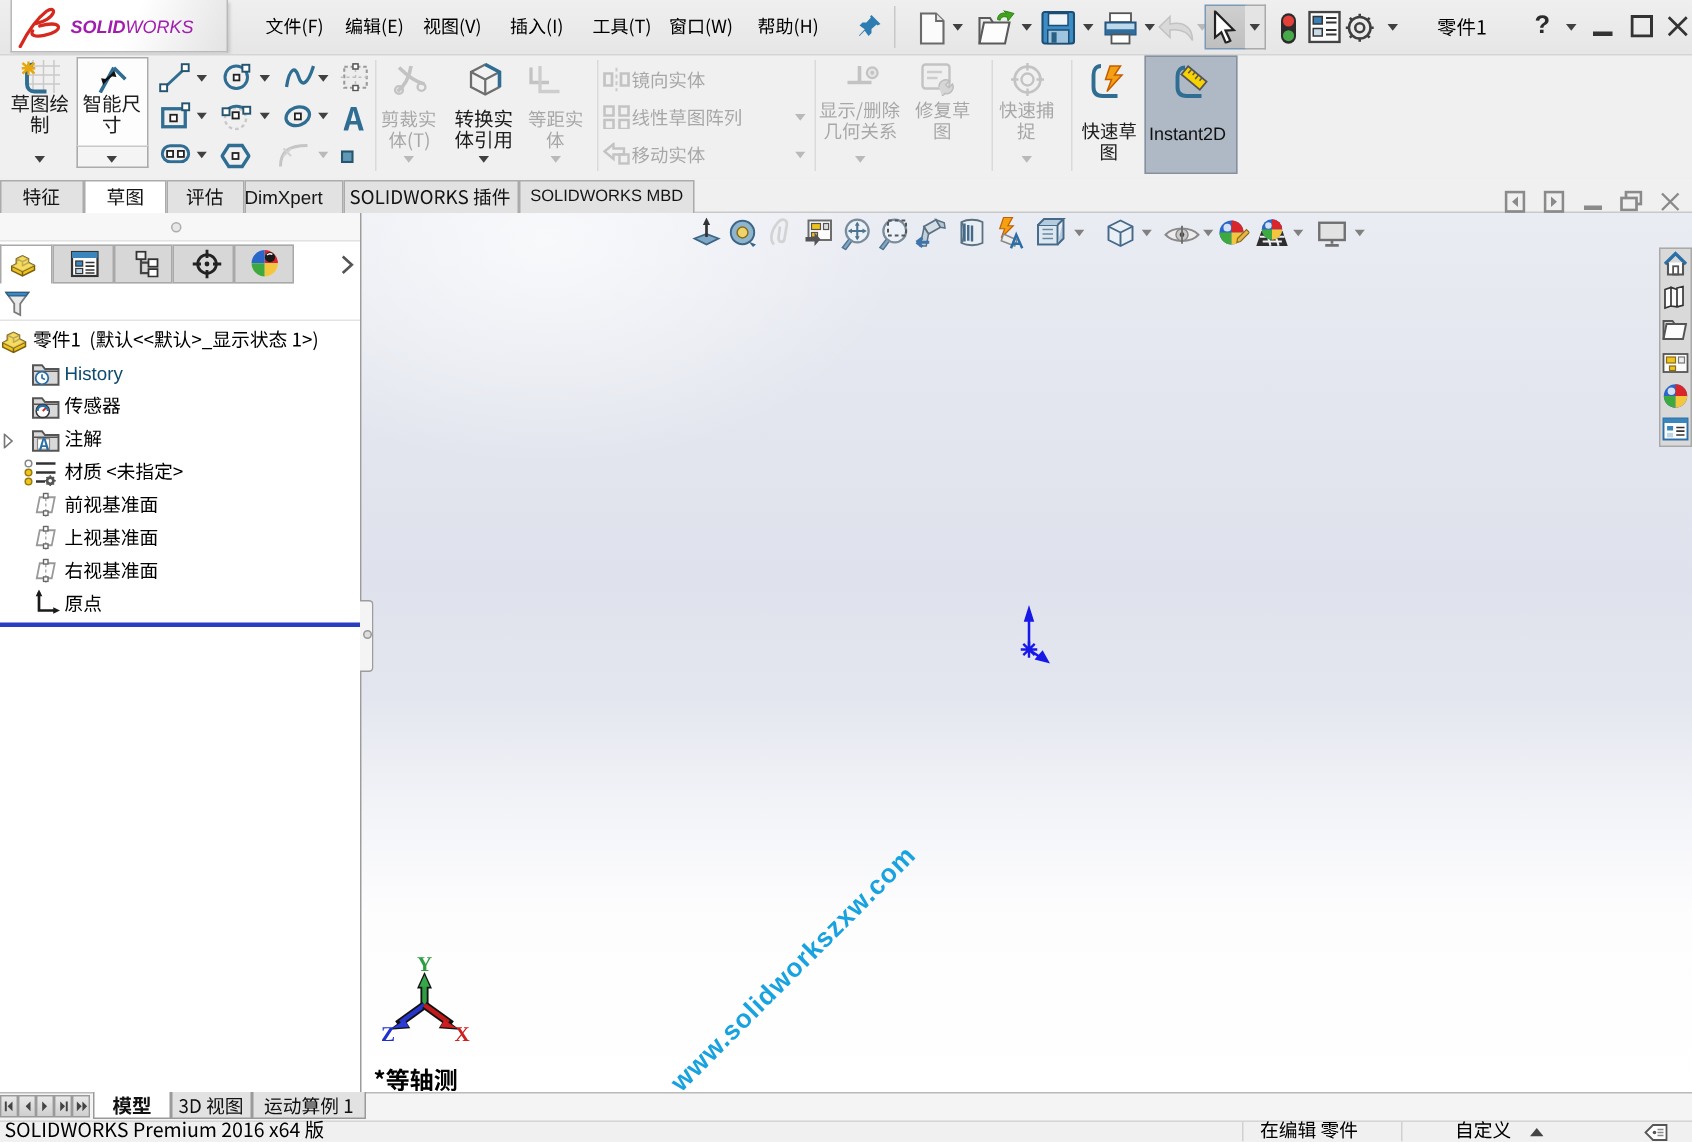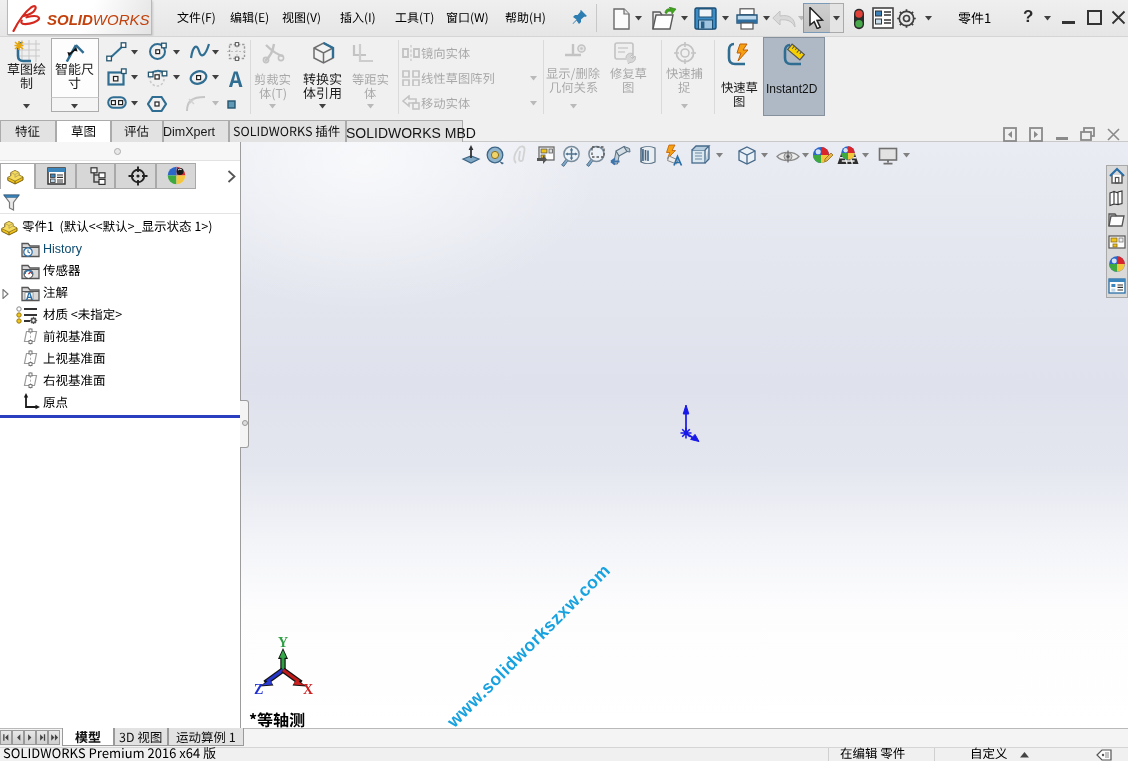--- a/index.html
+++ b/index.html
@@ -9,21 +9,21 @@
 .lt{position:absolute;font-family:"Liberation Sans",sans-serif;color:#0c4a6e;white-space:nowrap}
 </style></head><body>
 <div id="screen">
 
 <div class="abs" style="left:0;top:0;width:1128px;height:36px;background:linear-gradient(#EFEFEF,#E6E6E6)"></div>
 <div class="abs" style="left:7px;top:0;width:145px;height:35px;background:linear-gradient(115deg,#FFFFFF 55%,#E3E3E3 100%);border:1px solid #B9B9B9;border-top:none;box-shadow:1px 1px 2px rgba(0,0,0,.15)"></div>
 <svg class="t" style="left:12px;top:4px" width="34" height="28" viewBox="0 0 34 28">
 <path d="M1.5 27 C6.5 17 12.5 8.5 19 3.5 C22.2 1.2 24.4 2.2 23.4 4.8 C22.3 7.6 17.5 10.6 11.8 11.8" fill="none" stroke="#D5281E" stroke-width="2.2" stroke-linecap="round"></path>
 <path d="M14.5 13.3 C20 11.8 25.5 11.6 26.8 13.5 C28.2 15.6 23.5 18.4 17.5 19.6 C11.5 20.8 7.8 19.6 9.8 16.6" fill="none" stroke="#D5281E" stroke-width="2.2" stroke-linecap="round"></path>
 </svg>
-<div class="lt" style="left:47px;top:11px;font-size:15px;font-weight:bold;font-style:italic;color:#c2410c">SOLID<span style="font-weight:normal">WORKS</span></div>
+<div class="lt" style="left:47px;top:11px;font-size:12px;font-weight:bold;font-style:italic;color:#a21caf">SOLID<span style="font-weight:normal">WORKS</span></div>
 <svg class="t" style="left:177.0px;top:8.5px" width="40" height="17" viewBox="0 -13 40 17">
       <path d="M5.1 -9.9C5.4 -9.3 5.8 -8.5 6 -8L7 -8.3C6.8 -8.8 6.4 -9.6 6 -10.2ZM0.6 -8V-7.1H2.5C3.2 -5.3 4.1 -3.7 5.4 -2.4C4 -1.3 2.4 -0.5 0.4 0.1C0.6 0.3 0.9 0.7 1 0.9C3 0.3 4.7 -0.6 6 -1.8C7.4 -0.6 9 0.3 11 0.9C11.1 0.6 11.4 0.2 11.6 0C9.7 -0.4 8.1 -1.3 6.7 -2.4C7.9 -3.6 8.9 -5.2 9.6 -7.1H11.4V-8ZM6 -3C4.9 -4.2 4 -5.5 3.4 -7.1H8.5C7.9 -5.5 7.1 -4.1 6 -3Z M15.8 -4.1V-3.2H19.2V1H20.1V-3.2H23.4V-4.1H20.1V-6.7H22.9V-7.6H20.1V-9.9H19.2V-7.6H17.6C17.8 -8.2 17.9 -8.7 18 -9.3L17.2 -9.5C16.9 -7.9 16.4 -6.4 15.7 -5.4C15.9 -5.3 16.3 -5 16.5 -4.9C16.8 -5.4 17.1 -6 17.4 -6.7H19.2V-4.1ZM15.2 -10C14.6 -8.2 13.5 -6.4 12.4 -5.2C12.5 -5 12.8 -4.6 12.9 -4.4C13.3 -4.8 13.6 -5.2 14 -5.8V0.9H14.9V-7.2C15.3 -8 15.7 -8.9 16.1 -9.8Z M26.9 2.4 27.5 2.1C26.5 0.3 26 -1.7 26 -3.7C26 -5.8 26.5 -7.8 27.5 -9.5L26.9 -9.8C25.8 -8 25.1 -6.1 25.1 -3.7C25.1 -1.4 25.8 0.6 26.9 2.4Z M29.3 0H30.4V-3.9H33.7V-4.9H30.4V-7.9H34.3V-8.8H29.3Z M35.9 2.4C37 0.6 37.6 -1.4 37.6 -3.7C37.6 -6.1 37 -8 35.9 -9.8L35.2 -9.5C36.2 -7.8 36.7 -5.8 36.7 -3.7C36.7 -1.7 36.2 0.3 35.2 2.1Z" fill="#000"></path>
     </svg>
 <svg class="t" style="left:230.0px;top:8.5px" width="41" height="17" viewBox="0 -13 41 17">
       <path d="M0.5 -0.6 0.7 0.2C1.7 -0.2 2.9 -0.7 4.2 -1.2L4 -2C2.7 -1.5 1.4 -0.9 0.5 -0.6ZM0.7 -5.1C0.9 -5.2 1.2 -5.2 2.5 -5.4C2 -4.6 1.6 -4 1.4 -3.8C1 -3.3 0.8 -3 0.5 -3C0.6 -2.8 0.8 -2.4 0.8 -2.2C1 -2.3 1.4 -2.4 4.1 -3.1C4 -3.3 4 -3.6 4 -3.8L2 -3.4C2.9 -4.5 3.7 -5.8 4.4 -7.2L3.6 -7.6C3.4 -7.1 3.2 -6.6 2.9 -6.2L1.6 -6.1C2.3 -7.1 3 -8.5 3.4 -9.8L2.6 -10.1C2.1 -8.6 1.3 -7 1.1 -6.6C0.9 -6.2 0.7 -6 0.5 -5.9C0.6 -5.7 0.7 -5.3 0.7 -5.1ZM7.5 -4.2V-2.4H6.5V-4.2ZM8.1 -4.2H9V-2.4H8.1ZM5.8 -4.9V0.9H6.5V-1.7H7.5V0.6H8.1V-1.7H9V0.6H9.6V-1.7H10.5V0.1C10.5 0.2 10.4 0.2 10.3 0.2C10.2 0.2 10 0.2 9.8 0.2C9.9 0.4 9.9 0.7 10 0.9C10.4 0.9 10.7 0.9 10.9 0.7C11.1 0.6 11.2 0.4 11.2 0.1V-5L10.5 -4.9ZM9.6 -4.2H10.5V-2.4H9.6ZM7.3 -9.9C7.5 -9.6 7.6 -9.1 7.8 -8.8H5V-6.2C5 -4.3 4.9 -1.7 3.8 0.3C3.9 0.3 4.3 0.6 4.5 0.8C5.6 -1.2 5.8 -4 5.8 -6H11V-8.8H8.7C8.6 -9.2 8.4 -9.7 8.1 -10.2ZM5.8 -8H10.2V-6.7H5.8Z M18.6 -9H21.8V-7.8H18.6ZM17.8 -9.7V-7.1H22.7V-9.7ZM13 -4C13.1 -4.1 13.4 -4.2 13.8 -4.2H14.9V-2.4L12.5 -2L12.7 -1.1L14.9 -1.6V0.9H15.8V-1.8L17.1 -2L17.1 -2.8L15.8 -2.6V-4.2H16.9V-5H15.8V-6.8H14.9V-5H13.8C14.1 -5.8 14.4 -6.8 14.7 -7.8H16.9V-8.7H15C15.1 -9.1 15.2 -9.5 15.2 -9.9L14.4 -10.1C14.3 -9.6 14.2 -9.1 14.1 -8.7H12.6V-7.8H13.9C13.6 -6.8 13.4 -6 13.3 -5.7C13.1 -5.2 12.9 -4.8 12.7 -4.8C12.8 -4.6 12.9 -4.2 13 -4ZM21.8 -5.7V-4.6H18.7V-5.7ZM16.8 -0.9 16.9 -0.1 21.8 -0.5V1H22.6V-0.6L23.5 -0.6L23.5 -1.4L22.6 -1.3V-5.7H23.4V-6.4H17.1V-5.7H17.9V-1ZM21.8 -3.9V-2.9H18.7V-3.9ZM21.8 -2.2V-1.3L18.7 -1V-2.2Z M26.9 2.4 27.5 2.1C26.5 0.3 26 -1.7 26 -3.7C26 -5.8 26.5 -7.8 27.5 -9.5L26.9 -9.8C25.8 -8 25.1 -6.1 25.1 -3.7C25.1 -1.4 25.8 0.6 26.9 2.4Z M29.3 0H34.5V-0.9H30.4V-4.2H33.7V-5.1H30.4V-7.9H34.3V-8.8H29.3Z M36.3 2.4C37.4 0.6 38.1 -1.4 38.1 -3.7C38.1 -6.1 37.4 -8 36.3 -9.8L35.6 -9.5C36.7 -7.8 37.2 -5.8 37.2 -3.7C37.2 -1.7 36.7 0.3 35.6 2.1Z" fill="#000"></path>
     </svg>
 <svg class="t" style="left:282.0px;top:8.5px" width="41" height="17" viewBox="0 -13 41 17">
       <path d="M5.4 -9.5V-3.1H6.3V-8.7H10V-3.1H10.9V-9.5ZM1.8 -9.6C2.3 -9.2 2.7 -8.5 3 -8.1L3.7 -8.6C3.5 -9 3 -9.6 2.5 -10.1ZM7.6 -7.8V-5.4C7.6 -3.6 7.3 -1.3 4.2 0.3C4.4 0.4 4.7 0.8 4.8 1C6.6 0 7.6 -1.3 8.1 -2.6V-0.2C8.1 0.6 8.4 0.8 9.2 0.8H10.3C11.3 0.8 11.5 0.3 11.6 -1.6C11.4 -1.7 11.1 -1.8 10.8 -2C10.8 -0.2 10.7 0.1 10.3 0.1H9.3C9 0.1 8.9 0 8.9 -0.3V-3.3H8.3C8.5 -4 8.5 -4.8 8.5 -5.4V-7.8ZM0.8 -8V-7.2H3.7C3 -5.7 1.7 -4.2 0.5 -3.3C0.6 -3.2 0.8 -2.7 0.9 -2.4C1.4 -2.8 1.8 -3.2 2.3 -3.7V0.9H3.1V-4.2C3.6 -3.7 4.1 -3 4.3 -2.6L4.9 -3.3C4.7 -3.6 3.8 -4.6 3.4 -5.1C3.9 -5.9 4.4 -6.8 4.8 -7.7L4.3 -8.1L4.1 -8Z M16.5 -3.3C17.5 -3.1 18.7 -2.7 19.4 -2.4L19.7 -3C19.1 -3.3 17.8 -3.7 16.9 -3.9ZM15.3 -1.8C17 -1.6 19 -1.1 20.2 -0.7L20.6 -1.4C19.4 -1.8 17.3 -2.3 15.7 -2.4ZM13 -9.6V1H13.9V0.5H22.1V1H23V-9.6ZM13.9 -0.3V-8.7H22.1V-0.3ZM17 -8.5C16.4 -7.5 15.3 -6.6 14.3 -6C14.5 -5.8 14.8 -5.6 14.9 -5.4C15.3 -5.7 15.7 -6 16 -6.3C16.4 -5.9 16.8 -5.5 17.3 -5.2C16.3 -4.7 15.2 -4.4 14.1 -4.2C14.2 -4 14.4 -3.6 14.5 -3.4C15.7 -3.7 17 -4.1 18.1 -4.8C19.1 -4.2 20.2 -3.8 21.4 -3.6C21.5 -3.8 21.7 -4.1 21.9 -4.2C20.8 -4.4 19.8 -4.8 18.8 -5.2C19.7 -5.8 20.5 -6.5 21 -7.3L20.5 -7.6L20.3 -7.5H17.2C17.4 -7.8 17.6 -8 17.7 -8.2ZM16.5 -6.8 16.6 -6.8H19.7C19.3 -6.4 18.7 -6 18.1 -5.6C17.5 -5.9 16.9 -6.3 16.5 -6.8Z M26.9 2.4 27.5 2.1C26.5 0.3 26 -1.7 26 -3.7C26 -5.8 26.5 -7.8 27.5 -9.5L26.9 -9.8C25.8 -8 25.1 -6.1 25.1 -3.7C25.1 -1.4 25.8 0.6 26.9 2.4Z M30.9 0H32.2L35 -8.8H33.8L32.4 -4C32.1 -3 31.9 -2.2 31.6 -1.1H31.5C31.2 -2.2 31 -3 30.7 -4L29.2 -8.8H28.1Z M36.1 2.4C37.2 0.6 37.9 -1.4 37.9 -3.7C37.9 -6.1 37.2 -8 36.1 -9.8L35.5 -9.5C36.5 -7.8 37 -5.8 37 -3.7C37 -1.7 36.5 0.3 35.5 2.1Z" fill="#000"></path>
     </svg>
 <svg class="t" style="left:340.0px;top:8.5px" width="37" height="17" viewBox="0 -13 37 17">
@@ -377,21 +377,21 @@
 <svg class="t" style="left:124.0px;top:121.5px" width="26" height="18" viewBox="0 -14 26 18">
       <path d="M10.3 -8.3C10.2 -7.4 9.8 -6 9.5 -5.1L10.2 -4.9C10.6 -5.7 10.9 -7 11.2 -8.1ZM4.9 -8.1C5.2 -7.1 5.5 -5.8 5.6 -5L6.5 -5.2C6.4 -6 6.1 -7.3 5.7 -8.3ZM1.2 -9.5C1.9 -8.9 2.7 -8.1 3.1 -7.6L3.7 -8.2C3.3 -8.7 2.5 -9.5 1.8 -10.1ZM4.5 -9.9V-9H7.5V-4.4H4.1V-3.5H7.5V1H8.5V-3.5H12V-4.4H8.5V-9H11.5V-9.9ZM0.5 -6.6V-5.7H2.3V-1.1C2.3 -0.5 1.9 -0.2 1.7 -0.1C1.9 0.1 2.1 0.5 2.1 0.8C2.3 0.5 2.7 0.2 4.7 -1.4C4.6 -1.5 4.5 -1.9 4.4 -2.1L3.2 -1.2V-6.6L2.3 -6.6Z M15.8 -10.5C15.1 -8.6 14 -6.7 12.7 -5.5C12.9 -5.2 13.2 -4.8 13.3 -4.5C13.7 -5 14.1 -5.5 14.5 -6V1H15.4V-7.4C15.9 -8.3 16.4 -9.2 16.7 -10.2ZM16.6 -7.8V-6.9H20V-4.3H17.3V1H18.2V0.5H22.8V1H23.7V-4.3H20.9V-6.9H24.5V-7.8H20.9V-10.5H20V-7.8ZM18.2 -0.4V-3.4H22.8V-0.4Z" fill="#151515"></path>
     </svg>
 <div class="abs" style="left:163px;top:119.5px;width:66px;height:23px;background:#E2E2E2;border:1px solid #ABABAB;"></div>
 <div class="lt" style="left:163px;top:124.5px;width:52px;text-align:center;font-size:12.5px;color:#151515">DimXpert</div>
 <div class="abs" style="left:229px;top:119.5px;width:117px;height:23px;background:#E2E2E2;border:1px solid #ABABAB;"></div>
 <svg class="t" style="left:233.0px;top:121.5px" width="109" height="18" viewBox="0 -14 109 18">
       <path d="M3.8 0.2C5.7 0.2 6.9 -1 6.9 -2.4C6.9 -3.8 6.1 -4.4 5 -4.9L3.7 -5.5C3 -5.8 2.2 -6.1 2.2 -7C2.2 -7.8 2.9 -8.3 3.9 -8.3C4.8 -8.3 5.4 -8 6 -7.5L6.6 -8.2C6 -8.9 5 -9.3 3.9 -9.3C2.2 -9.3 1 -8.3 1 -6.9C1 -5.6 2 -4.9 2.9 -4.5L4.2 -4C5.1 -3.6 5.7 -3.3 5.7 -2.3C5.7 -1.5 5 -0.9 3.8 -0.9C2.9 -0.9 1.9 -1.3 1.3 -2L0.6 -1.2C1.4 -0.4 2.5 0.2 3.8 0.2Z M12.1 0.2C14.4 0.2 16 -1.7 16 -4.6C16 -7.6 14.4 -9.3 12.1 -9.3C9.8 -9.3 8.2 -7.6 8.2 -4.6C8.2 -1.7 9.8 0.2 12.1 0.2ZM12.1 -0.9C10.4 -0.9 9.4 -2.3 9.4 -4.6C9.4 -6.9 10.4 -8.3 12.1 -8.3C13.7 -8.3 14.8 -6.9 14.8 -4.6C14.8 -2.3 13.7 -0.9 12.1 -0.9Z M18 0H23.2V-1H19.1V-9.2H18Z M24.8 0H25.9V-9.2H24.8Z M28.4 0H30.8C33.5 0 35 -1.7 35 -4.6C35 -7.5 33.5 -9.2 30.7 -9.2H28.4ZM29.6 -1V-8.2H30.6C32.8 -8.2 33.9 -6.9 33.9 -4.6C33.9 -2.3 32.8 -1 30.6 -1Z M38 0H39.4L40.8 -5.5C40.9 -6.2 41.1 -6.9 41.2 -7.6H41.3C41.4 -6.9 41.6 -6.2 41.7 -5.5L43.1 0H44.5L46.4 -9.2H45.3L44.3 -4.2C44.2 -3.2 44 -2.2 43.8 -1.2H43.8C43.5 -2.2 43.3 -3.2 43.1 -4.2L41.8 -9.2H40.8L39.5 -4.2C39.3 -3.2 39.1 -2.2 38.9 -1.2H38.8C38.6 -2.2 38.4 -3.2 38.3 -4.2L37.3 -9.2H36.1Z M51.4 0.2C53.7 0.2 55.3 -1.7 55.3 -4.6C55.3 -7.6 53.7 -9.3 51.4 -9.3C49.1 -9.3 47.5 -7.6 47.5 -4.6C47.5 -1.7 49.1 0.2 51.4 0.2ZM51.4 -0.9C49.7 -0.9 48.7 -2.3 48.7 -4.6C48.7 -6.9 49.7 -8.3 51.4 -8.3C53 -8.3 54.1 -6.9 54.1 -4.6C54.1 -2.3 53 -0.9 51.4 -0.9Z M58.4 -4.8V-8.2H60C61.4 -8.2 62.2 -7.8 62.2 -6.6C62.2 -5.4 61.4 -4.8 60 -4.8ZM62.3 0H63.6L61.3 -4C62.5 -4.3 63.4 -5.2 63.4 -6.6C63.4 -8.5 62 -9.2 60.2 -9.2H57.3V0H58.4V-3.9H60.1Z M65.2 0H66.4V-2.9L68 -4.8L70.7 0H72L68.7 -5.7L71.6 -9.2H70.2L66.4 -4.6H66.4V-9.2H65.2Z M75.8 0.2C77.8 0.2 79 -1 79 -2.4C79 -3.8 78.1 -4.4 77.1 -4.9L75.8 -5.5C75.1 -5.8 74.2 -6.1 74.2 -7C74.2 -7.8 74.9 -8.3 76 -8.3C76.8 -8.3 77.5 -8 78 -7.5L78.6 -8.2C78 -8.9 77 -9.3 76 -9.3C74.3 -9.3 73.1 -8.3 73.1 -6.9C73.1 -5.6 74.1 -4.9 74.9 -4.5L76.2 -4C77.1 -3.6 77.8 -3.3 77.8 -2.3C77.8 -1.5 77.1 -0.9 75.9 -0.9C74.9 -0.9 74 -1.3 73.3 -2L72.6 -1.2C73.4 -0.4 74.5 0.2 75.8 0.2Z M91.4 -3V-2.2H92.9V-0.5H91V-6.7H94.2V-7.6H91V-9.1C91.9 -9.3 92.8 -9.4 93.5 -9.7L93 -10.4C91.7 -10 89.3 -9.7 87.3 -9.6C87.4 -9.4 87.5 -9.1 87.6 -8.9C88.4 -8.9 89.2 -9 90.1 -9V-7.6H86.9V-6.7H90.1V-0.5H88.1V-2.2H89.6V-3H88.1V-4.6C88.6 -4.7 89.1 -4.9 89.6 -5.1L89.1 -5.8C88.6 -5.6 87.9 -5.3 87.2 -5.1V1H88.1V0.4H92.9V1H93.7V-5.4H91.4V-4.6H92.9V-3ZM84.3 -10.5V-8H83V-7.1H84.3V-4.3L82.8 -3.9L83 -2.9L84.3 -3.3V-0.1C84.3 0.1 84.3 0.1 84.1 0.1C84 0.1 83.6 0.1 83.2 0.1C83.3 0.3 83.4 0.7 83.5 1C84.1 1 84.5 0.9 84.8 0.8C85.1 0.6 85.2 0.4 85.2 -0.1V-3.6L86.6 -4L86.5 -4.9L85.2 -4.5V-7.1H86.4V-8H85.2V-10.5Z M98.8 -4.3V-3.4H102.3V1H103.3V-3.4H106.7V-4.3H103.3V-7H106.2V-7.9H103.3V-10.4H102.3V-7.9H100.7C100.8 -8.5 101 -9.1 101.1 -9.7L100.2 -9.9C99.9 -8.2 99.4 -6.6 98.7 -5.6C98.9 -5.5 99.3 -5.2 99.5 -5.1C99.8 -5.6 100.1 -6.3 100.4 -7H102.3V-4.3ZM98.1 -10.5C97.5 -8.6 96.4 -6.7 95.2 -5.5C95.4 -5.2 95.6 -4.8 95.7 -4.5C96.1 -5 96.5 -5.5 96.9 -6V1H97.8V-7.5C98.3 -8.3 98.7 -9.3 99 -10.2Z" fill="#151515"></path>
     </svg>
 <div class="abs" style="left:346px;top:119.5px;width:117px;height:23px;background:#E2E2E2;border:1px solid #ABABAB;"></div>
-<div class="lt" style="left:346px;top:124.5px;width:117px;text-align:center;font-size:14px;color:#151515">SOLIDWORKS MBD</div>
+<div class="lt" style="left:346px;top:124.5px;width:117px;text-align:center;font-size:11px;color:#151515">SOLIDWORKS MBD</div>
 <svg class="t" style="left:1003px;top:127px" width="14" height="15" viewBox="0 0 14 15">
 <rect x="1" y="1" width="12" height="13" fill="none" stroke="#8A8A8A" stroke-width="1.8"></rect>
 <path d="M9 4 L5 7.5 L9 11 Z" fill="#8A8A8A"></path>
     </svg>
 <svg class="t" style="left:1029px;top:127px" width="14" height="15" viewBox="0 0 14 15">
 <rect x="1" y="1" width="12" height="13" fill="none" stroke="#8A8A8A" stroke-width="1.8"></rect>
 <path d="M5 4 L9 7.5 L5 11 Z" fill="#8A8A8A"></path>
     </svg>
 <div class="abs" style="left:1056px;top:137px;width:12px;height:3px;background:#8A8A8A"></div>
 <svg class="t" style="left:1080px;top:127px" width="15" height="14" viewBox="0 0 15 14">

